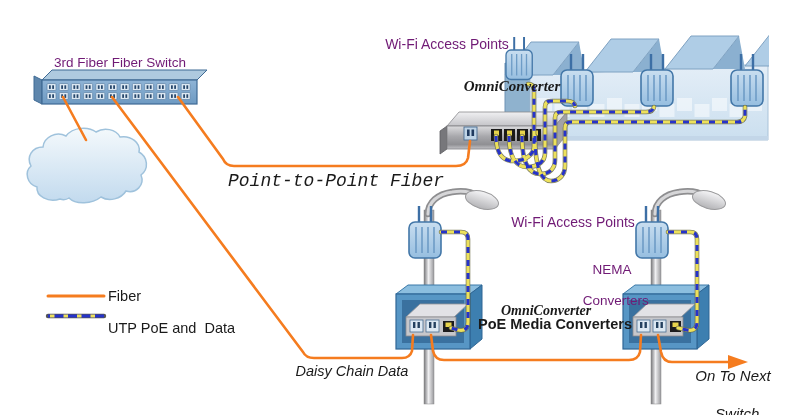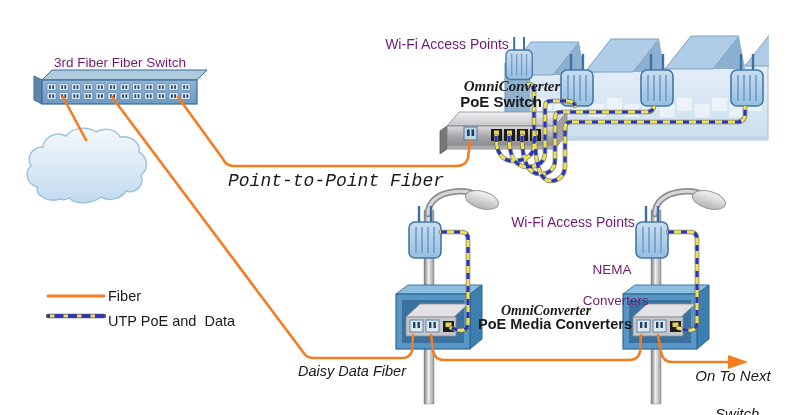--- a/index.html
+++ b/index.html
@@ -261,34 +261,33 @@
     <path d="M48,316 L104,316" stroke="#2633C9" stroke-width="3" fill="none"></path>
     <path d="M50,316 L104,316" stroke="#EDE15C" stroke-width="3" fill="none" stroke-dasharray="4.5 9"></path>
   </g>
 </svg>
 
 <div class="lbl center blue" style="left:120px;top:55px;font-size:13.5px;">3rd Fiber Fiber Switch</div>
 
 <div class="lbl center blue" style="left:447px;top:36px;font-size:14px;">Wi-Fi Access Points</div>
 
 <div class="lbl center blk brand" style="left:512px;top:78px;font-size:15px;">OmniConverter</div>
-<div class="lbl center blk bold" style="left:501px;top:93px;font-size:15px;">PoE Switch</div>
 
 
 <div class="lbl center blk it" style="left:336px;top:171px;font-size:18px;font-family:Liberation Mono, monospace;">Point-to-Point Fiber</div>
 
 <div class="lbl center blue" style="left:573px;top:214px;font-size:14px;">Wi-Fi Access Points</div>
 
 <div class="lbl center blue" style="left:612px;top:262px;font-size:13.5px;line-height:15.5px;"><span>NEMA</span><br>
   <span>Converters</span></div>
 
 <div class="lbl center blk brand" style="left:546px;top:303px;font-size:14px;">OmniConverter</div>
 <div class="lbl center blk bold" style="left:555px;top:316px;font-size:14.5px;">PoE Media Converters</div>
 
-<div class="lbl center blk it" style="left:352px;top:363px;font-size:14.5px;">Daisy Data Fiber</div>
+<div class="lbl center blk it" style="left:352px;top:363px;font-size:14.5px;">Daisy Chain Data</div>
 
 <div class="lbl center blk it" style="left:733px;top:366px;font-size:15px;line-height:19px;"><span>On To Next</span><br>
   <span>Switch</span></div>
 
 <div class="lbl blk" style="left:108px;top:288px;font-size:14.5px;">Fiber</div>
-<div class="lbl blk" style="left:108px;top:313px;font-size:14.5px;">UTP PoE and  Data</div>
+<div class="lbl blk" style="left:108px;top:320px;font-size:14.5px;">UTP PoE and  Data</div>
 
 </div>
 
 </body></html>

